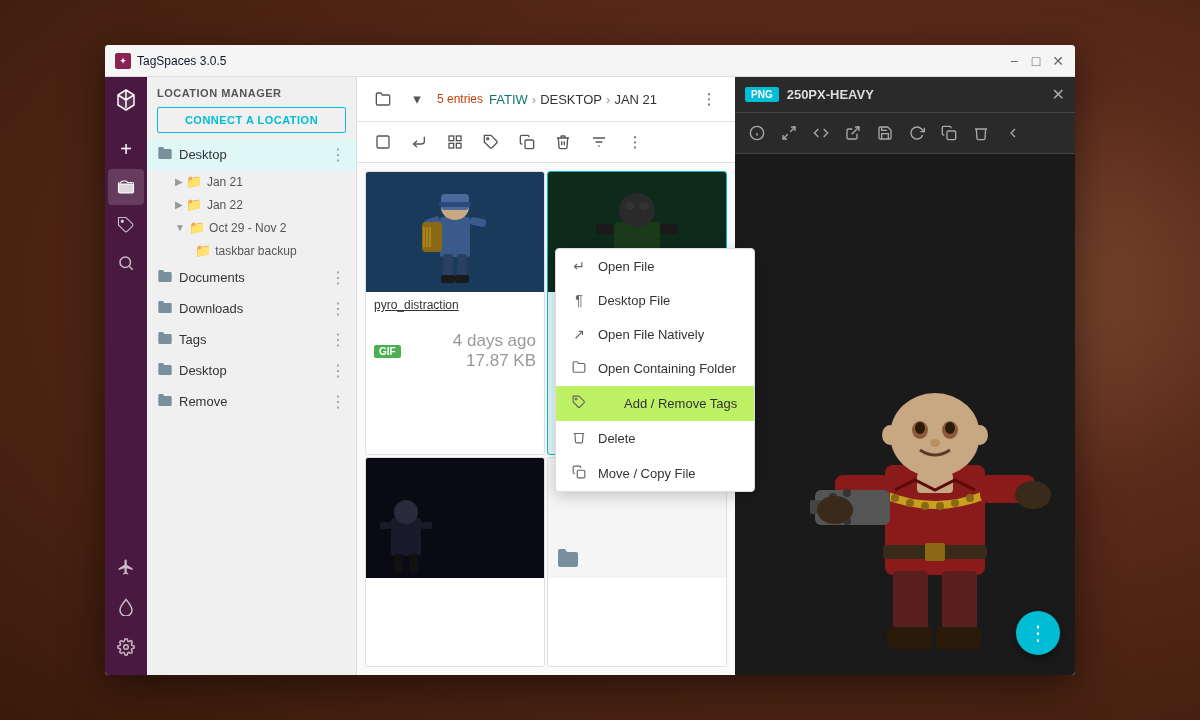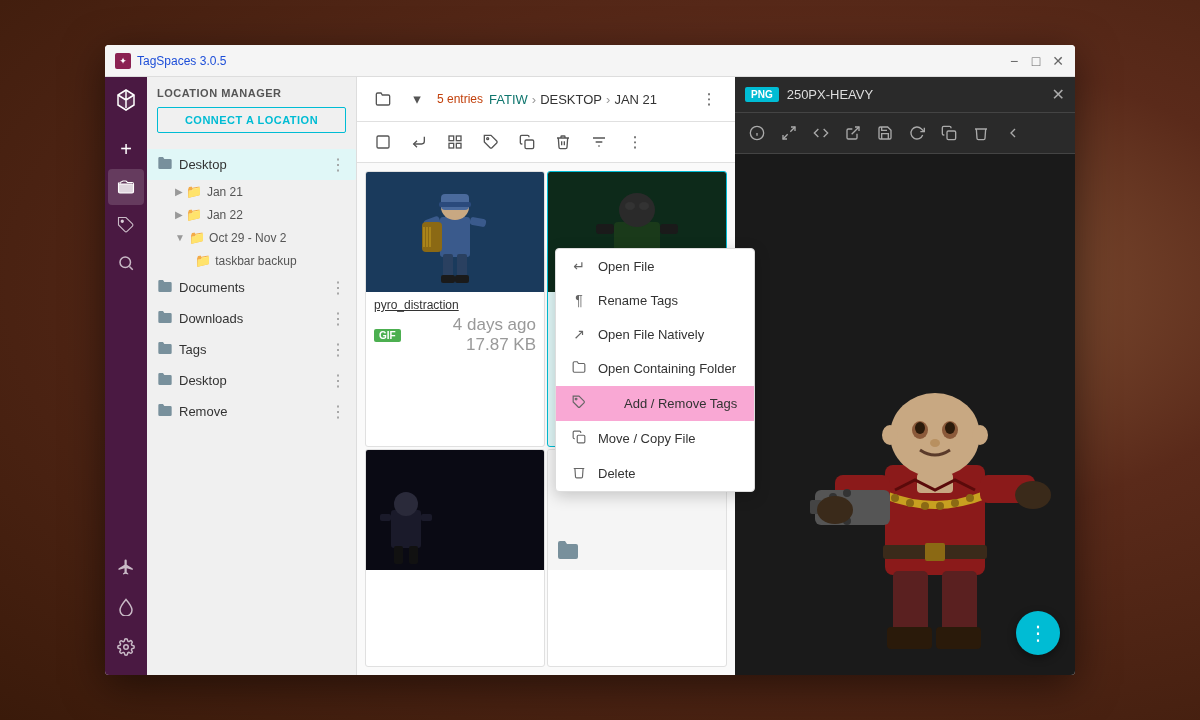--- a/index.html
+++ b/index.html
@@ -51,21 +51,21 @@
       background: #8b2252;
       border-radius: 2px;
       display: flex;
       align-items: center;
       justify-content: center;
       color: white;
       font-size: 9px;
     }
     .titlebar-title {
       font-size: 12px;
-      color: #1d4ed8;
+      color: #0f172a;
       flex: 1;
     }
     .titlebar-controls {
       display: flex;
       gap: 8px;
     }
     .titlebar-btn {
       width: 14px;
       height: 14px;
       border: none;
@@ -137,21 +137,21 @@
       flex-shrink: 0;
     }
     .location-header {
       padding: 10px 10px 8px;
       font-size: 11px;
       font-weight: 600;
       color: #555;
       letter-spacing: 0.5px;
     }
     .connect-btn {
-      margin: 0 10px 16px;
+      margin: 0 10px 6px;
       padding: 6px;
       border: 1.5px solid #00bcd4;
       background: transparent;
       color: #00bcd4;
       font-size: 11px;
       font-weight: 600;
       letter-spacing: 0.5px;
       cursor: pointer;
       border-radius: 2px;
       text-align: center;
@@ -269,21 +269,21 @@
       display: flex;
       align-items: center;
       justify-content: center;
       overflow: hidden;
       position: relative;
     }
     .file-info {
       padding: 6px 8px;
     }
     .file-name { font-size: 12px; color: #333; truncate: ellipsis; white-space: nowrap; overflow: hidden; text-decoration: underline; }
-    .file-meta { display: flex; align-items: center; gap: 6px; margin-top: 3px; }
+    .file-meta { display: flex; align-items: center; gap: 6px; margin-top: 19px; }
     .file-badge {
       padding: 1px 5px;
       border-radius: 2px;
       font-size: 10px;
       font-weight: 600;
       color: #fff;
     }
     .badge-gif { background: #4caf50; }
     .badge-png { background: #00bcd4; }
     .file-size { font-size: 17px; color: #999; text-align: right; }
@@ -305,21 +305,21 @@
     }
     .preview-badge {
       padding: 2px 6px;
       background: #00bcd4;
       color: #fff;
       font-size: 10px;
       font-weight: 600;
       border-radius: 2px;
       margin-right: 8px;
     }
-    .preview-filename { color: #ddd; font-size: 13px; flex: 1; }
+    .preview-filename { color: #ddd; font-size: 13px; flex: 1; font-weight: bold; }
     .preview-close {
       color: #aaa;
       cursor: pointer;
       font-size: 16px;
       background: none;
       border: none;
     }
     .preview-toolbar {
       display: flex;
       align-items: center;
@@ -384,21 +384,21 @@
     }
     .context-menu-item {
       display: flex;
       align-items: center;
       padding: 9px 14px;
       cursor: pointer;
       font-size: 13px;
       color: #333;
       gap: 10px;
     }
-    .context-menu-item.active { background: #f9a8d4; gap: 36px; }
+    .context-menu-item.active { background: #bef264; gap: 36px; }
     .context-menu-icon { color: #666; font-size: 14px; width: 18px; text-align: center; }
 
     
     .thumb-teal {
       background: #00897b;
     }
 
     
     .folder-icon-color { color: #78909c; }
   </style>
@@ -841,21 +841,21 @@
   </div>
 </div>
 
 <div class="context-menu">
   <div class="context-menu-item">
     <span class="context-menu-icon">↵</span>
     <span>Open File</span>
   </div>
   <div class="context-menu-item">
     <span class="context-menu-icon">¶</span>
-    <span>Rename Tags</span>
+    <span>Desktop File</span>
   </div>
   <div class="context-menu-item">
     <span class="context-menu-icon">↗</span>
     <span>Open File Natively</span>
   </div>
   <div class="context-menu-item">
     <span class="context-menu-icon">
       <svg width="14" height="14" viewBox="0 0 24 24" fill="none" stroke="#666" stroke-width="2">
           <path d="M22 19a2 2 0 0 1-2 2H4a2 2 0 0 1-2-2V5a2 2 0 0 1 2-2h5l2 3h9a2 2 0 0 1 2 2z"></path>
         </svg>
@@ -867,28 +867,28 @@
       <svg width="14" height="14" viewBox="0 0 24 24" fill="none" stroke="#666" stroke-width="2">
           <path d="M20.59 13.41l-7.17 7.17a2 2 0 0 1-2.83 0L2 12V2h10l8.59 8.59a2 2 0 0 1 0 2.82z"></path>
           <circle cx="7" cy="7" r="1.5"></circle>
         </svg>
     </span>
     <span>Add / Remove Tags</span>
   </div>
   <div class="context-menu-item">
     <span class="context-menu-icon">
       <svg width="14" height="14" viewBox="0 0 24 24" fill="none" stroke="#666" stroke-width="2">
+          <polyline points="3 6 5 6 21 6"></polyline>
+          <path d="M19 6l-1 14a2 2 0 0 1-2 2H8a2 2 0 0 1-2-2L5 6"></path>
+        </svg>
+    </span>
+    <span>Delete</span>
+  </div>
+  <div class="context-menu-item">
+    <span class="context-menu-icon">
+      <svg width="14" height="14" viewBox="0 0 24 24" fill="none" stroke="#666" stroke-width="2">
           <rect x="9" y="9" width="13" height="13" rx="2"></rect>
           <path d="M5 15H4a2 2 0 0 1-2-2V4a2 2 0 0 1 2-2h9a2 2 0 0 1 2 2v1"></path>
         </svg>
     </span>
     <span>Move / Copy File</span>
   </div>
-  <div class="context-menu-item">
-    <span class="context-menu-icon">
-      <svg width="14" height="14" viewBox="0 0 24 24" fill="none" stroke="#666" stroke-width="2">
-          <polyline points="3 6 5 6 21 6"></polyline>
-          <path d="M19 6l-1 14a2 2 0 0 1-2 2H8a2 2 0 0 1-2-2L5 6"></path>
-        </svg>
-    </span>
-    <span>Delete</span>
-  </div>
 </div>
 
 </body></html>

